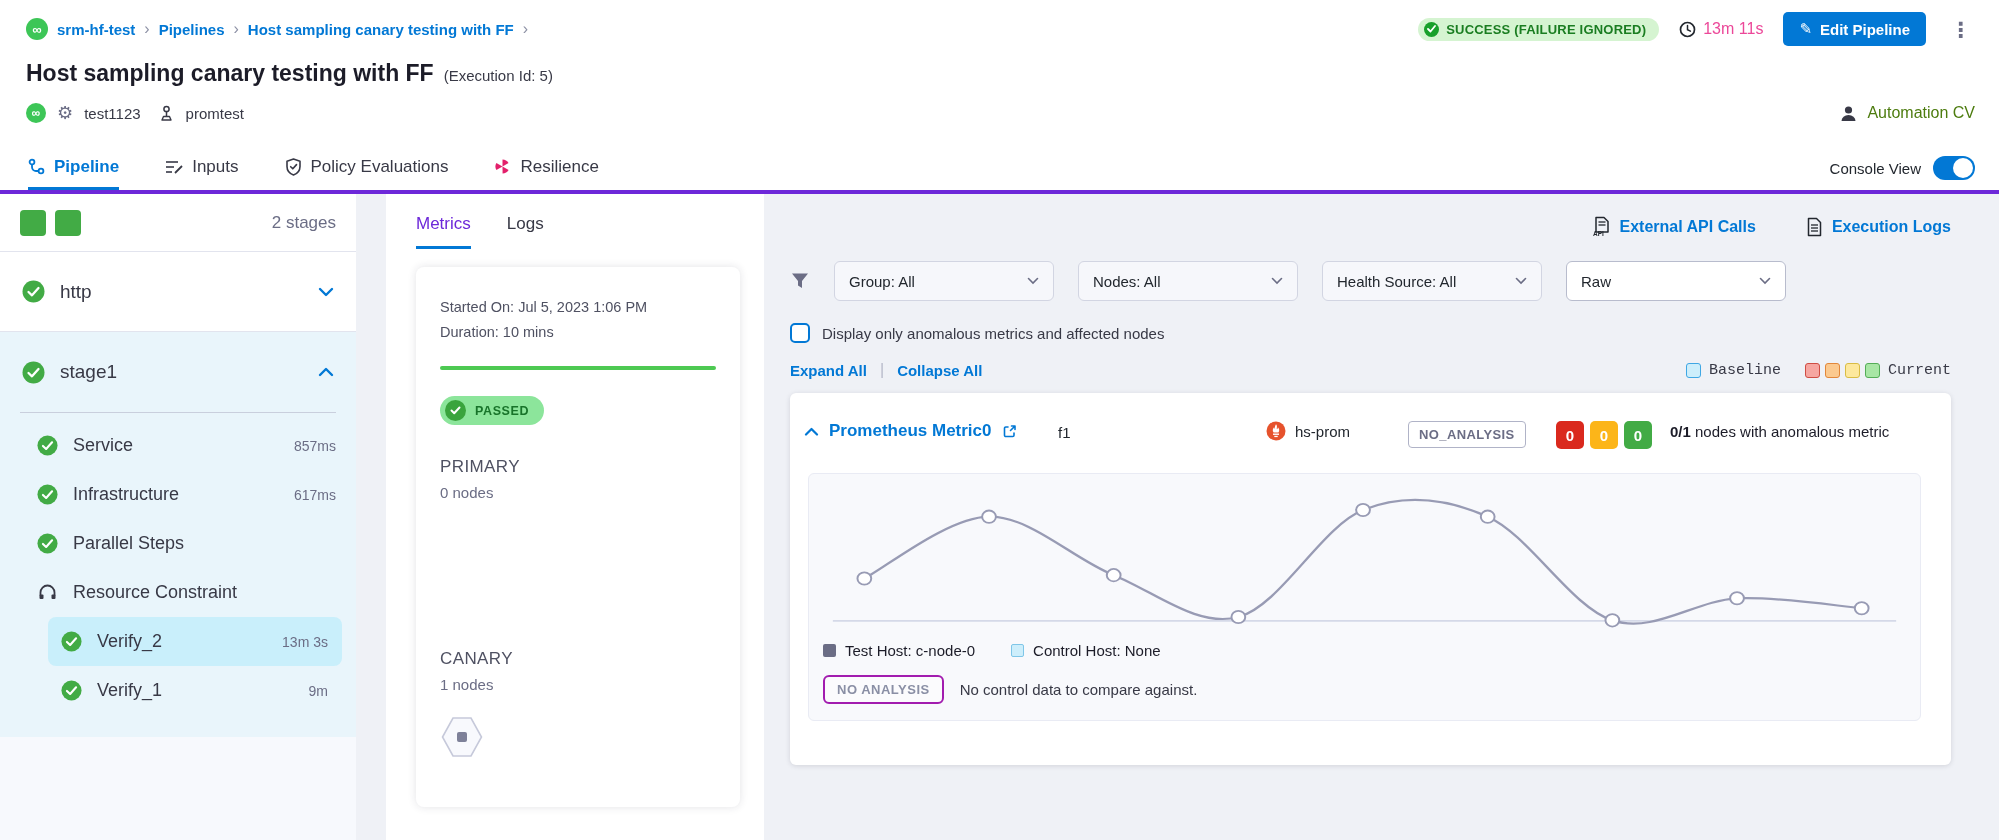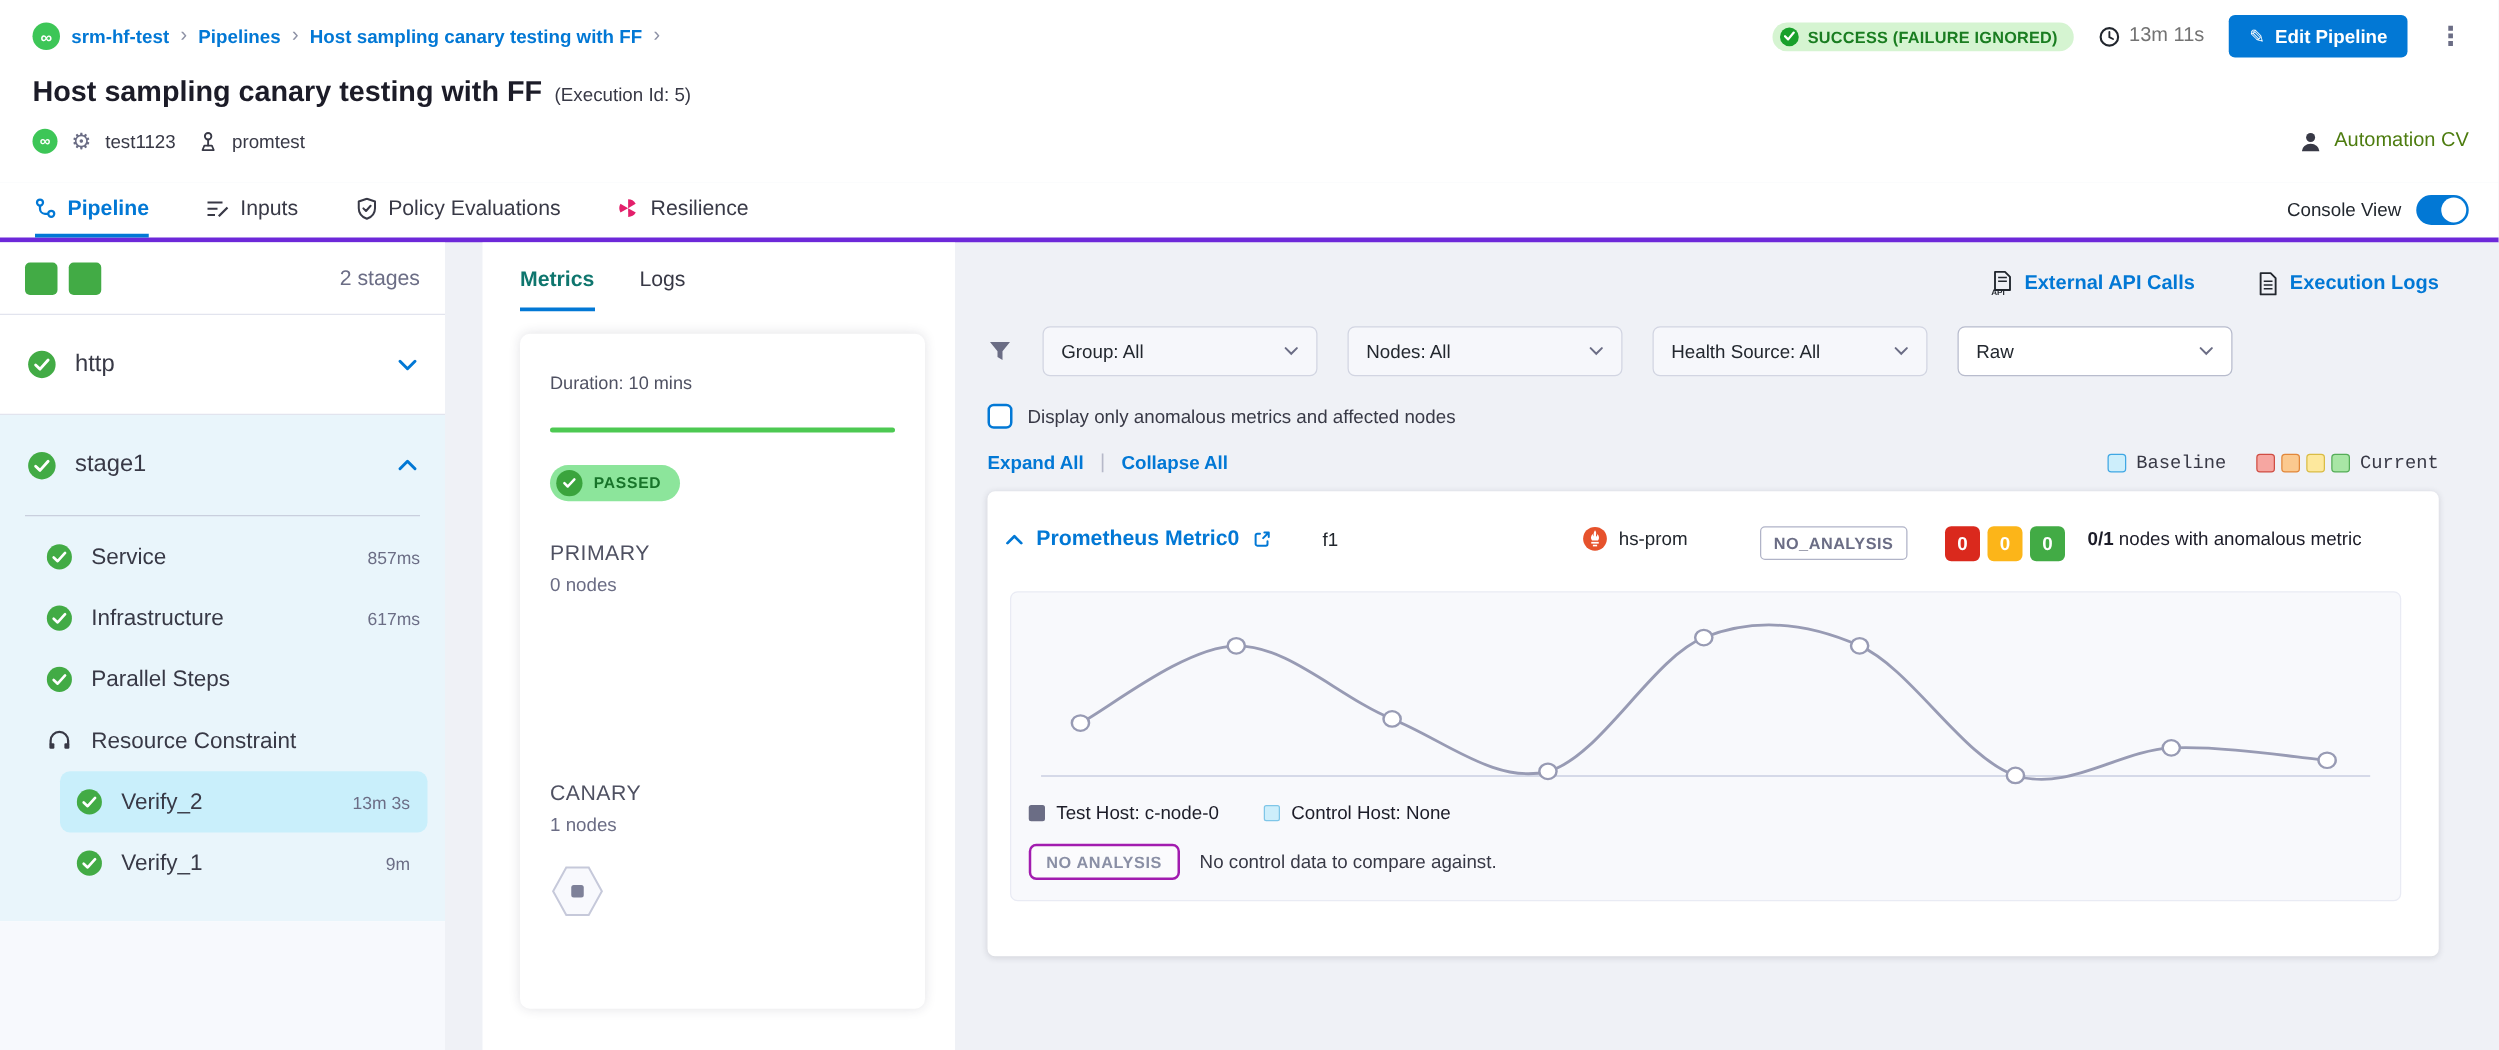--- a/index.html
+++ b/index.html
@@ -11,21 +11,21 @@
   .crumb-row { display:flex; align-items:center; }
   .crumbs { display:flex; align-items:center; gap:9px; font-size:15px; font-weight:700; }
   .crumbs a { color:#0278d5; text-decoration:none; cursor:pointer; }
   .crumb-sep { color:#8e92a6; font-weight:400; font-size:16px; }
   .logo-badge { width:22px; height:22px; border-radius:50%; background:#3dc657; color:#fff;
     display:inline-flex; align-items:center; justify-content:center; font-size:13px; font-weight:700; }
   .crumb-right { margin-left:auto; display:flex; align-items:center; gap:20px; }
   .status-pill { display:inline-flex; align-items:center; gap:7px; background:#d5f4d1;
     border-radius:13px; padding:4px 13px 4px 6px; font-size:13px; font-weight:700; color:#1a7d21; letter-spacing:.2px;}
   .pill-check { width:15px; height:15px; border-radius:50%; background:#18a02b; display:inline-flex; align-items:center; justify-content:center; }
-  .dur { display:inline-flex; align-items:center; gap:7px; font-size:16px; color:#737373; }
+  .dur { display:inline-flex; align-items:center; gap:7px; font-size:16px; color:#ec4899; }
   .btn-primary { display:inline-flex; align-items:center; gap:8px; background:#0278d5; color:#fff;
     border:none; border-radius:5px; padding:8px 16px; font-size:15px; font-weight:700; cursor:pointer;
     font-family:inherit; }
   .kebab { font-size:21px; color:#6b6d85; font-weight:700; cursor:pointer; padding:0 4px; line-height:1; }
   .title-row { display:flex; align-items:baseline; gap:10px; margin-top:14px; }
   .title-row h1 { font-size:23px; font-weight:700; color:#1c1c28; }
   .exec-id { font-size:15px; color:#383946; }
   .meta-row { display:flex; align-items:center; gap:11px; margin-top:16px; font-size:15px; color:#383946; }
   .meta-right { margin-left:auto; display:flex; align-items:center; gap:9px; font-size:16px; color:#4d7c0f; }
   .gear { font-size:18px; color:#6b6d85; line-height:1; }
@@ -57,21 +57,21 @@
   .step-row .sdur { margin-left:auto; font-size:14px; color:#6b6d85; }
   .substep { margin:0 14px 0 48px; padding:0 14px 0 13px; border-radius:8px; }
   .substep.selected { background:#c9effb; }
   .sidebar-fill { flex:1; background:#f7f9fd; }
   .ck { flex-shrink:0; }
 
   
   .metrics-col { width:378px; flex-shrink:0; margin-left:30px; background:#fff; padding:20px 24px 0 30px; }
   .mtabs { display:flex; gap:36px; }
   .mtab { font-size:17px; color:#383946; padding-bottom:12px; border-bottom:3px solid transparent; cursor:pointer; }
-  .mtab.active { font-weight:700; color:#0f766e; border-bottom-color:#0278d5;text-align:right; }
+  .mtab.active { font-weight:400; color:#6d28d9; border-bottom-color:#0278d5;text-align:right; }
   .vcard { margin-top:18px; background:#fff; border-radius:8px; box-shadow:0 0 9px rgba(40,41,61,.13);
     padding:28px 24px; height:540px; }
   .vline { font-size:14.5px; color:#4f5162; line-height:1.7; }
   .greenbar { height:4px; background:#4dc952; border-radius:2px; margin:22px 0 26px; }
   .passed-pill { display:inline-flex; align-items:center; gap:9px; background:#8ce59b; border-radius:16px;
     padding:4px 15px 4px 5px; }
   .passed-pill .pc { width:21px; height:21px; border-radius:50%; background:#3aa43d; display:inline-flex; align-items:center; justify-content:center; }
   .passed-pill .pt { font-size:12.5px; font-weight:700; color:#18742a; letter-spacing:.6px; }
   .grp-label { margin-top:32px; font-size:17px; color:#4f5162; letter-spacing:.4px; }
   .grp-nodes { margin-top:7px; font-size:15px; color:#6b6d85; }
@@ -364,20 +364,21 @@
       </div>
       <div class="sidebar-fill"></div>
     </aside>
 
     <section class="metrics-col">
       <div class="mtabs">
         <span class="mtab active">Metrics</span>
         <span class="mtab">Logs</span>
       </div>
       <div class="vcard">
+        <div class="vline">Started On: Jul 5, 2023 1:06 PM</div>
         <div class="vline">Duration: 10 mins</div>
         <div class="greenbar"></div>
         <span class="passed-pill">
           <span class="pc">
             <svg width="11" height="9" viewBox="0 0 11 9">
                 <polyline points="1.5,4.5 4.2,7.2 9.5,1.5" stroke="#fff" stroke-width="2" fill="none" stroke-linecap="round" stroke-linejoin="round"></polyline>
               </svg>
           </span>
           <span class="pt">PASSED</span>
         </span>

